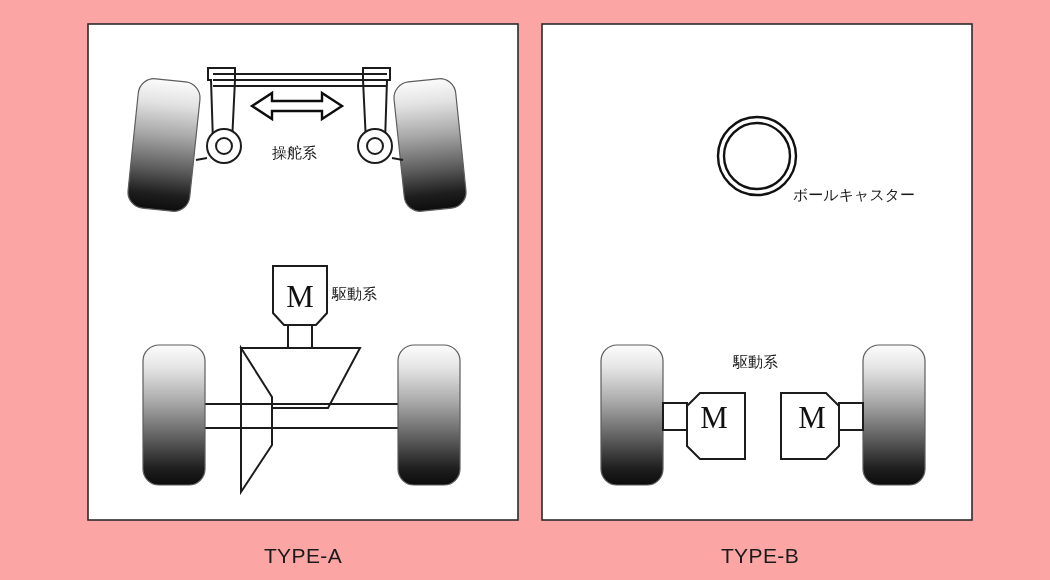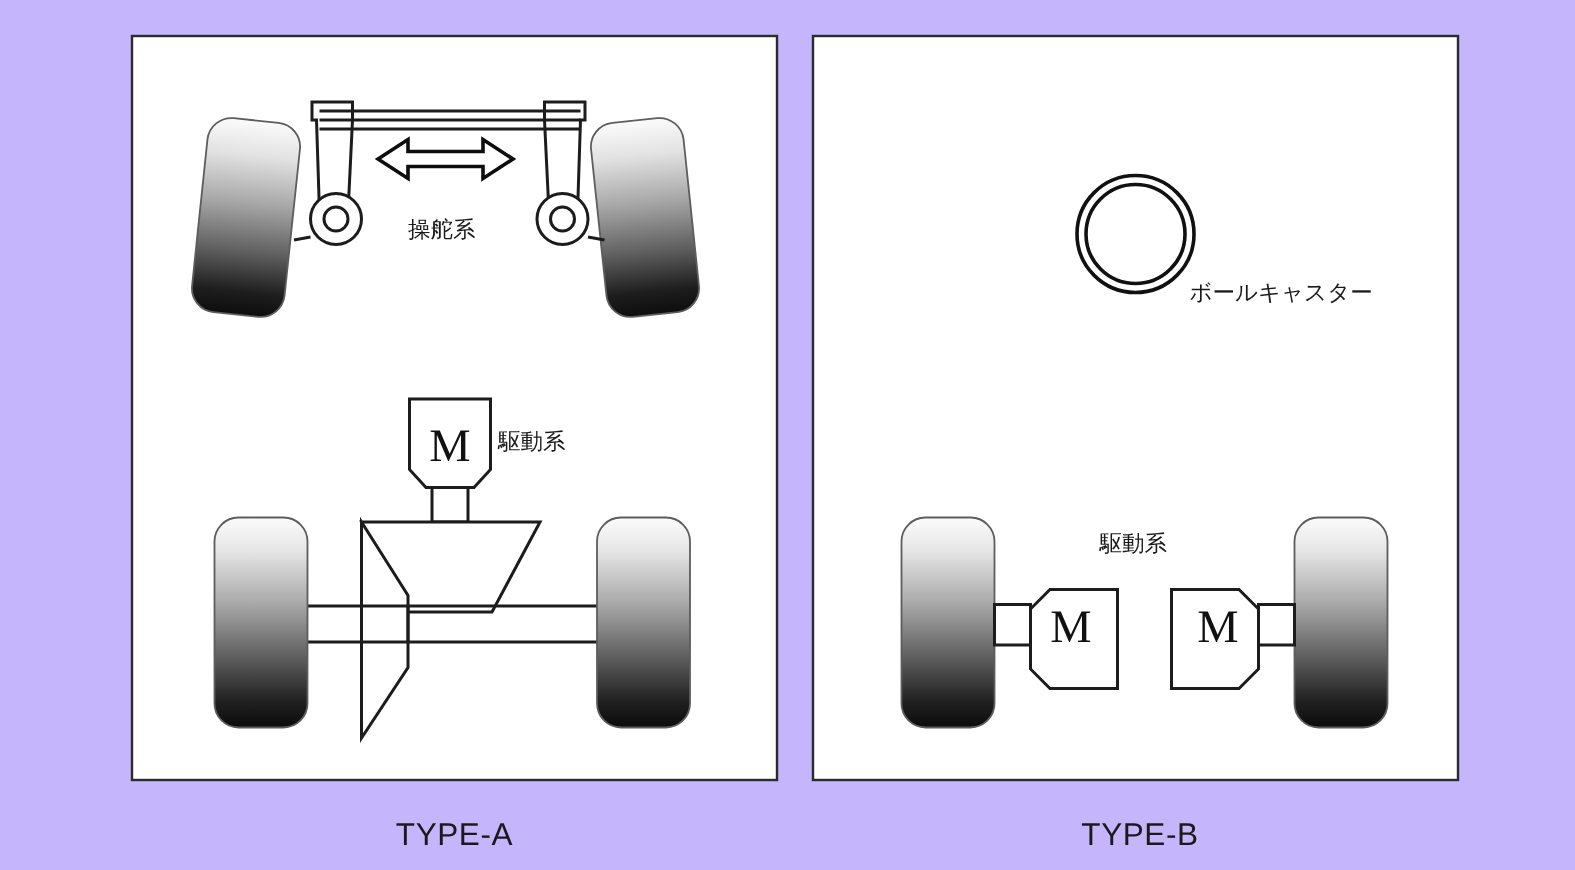--- a/index.html
+++ b/index.html
@@ -11,21 +11,21 @@
   body {
     width: 1050px;
     height: 580px;
     font-family: "Liberation Sans", sans-serif;
     overflow: hidden;
   }
   #figure-root {
     position: relative;
     width: 1050px;
     height: 580px;
-    background: #c4b5fd;
+    background: #fca5a5;
   }
   #figure-svg {
     display: block;
     width: 1050px;
     height: 580px;
   }
   .panel-border {
     fill: #ffffff;
     stroke: #2b2b2b;
     stroke-width: 1.6;

